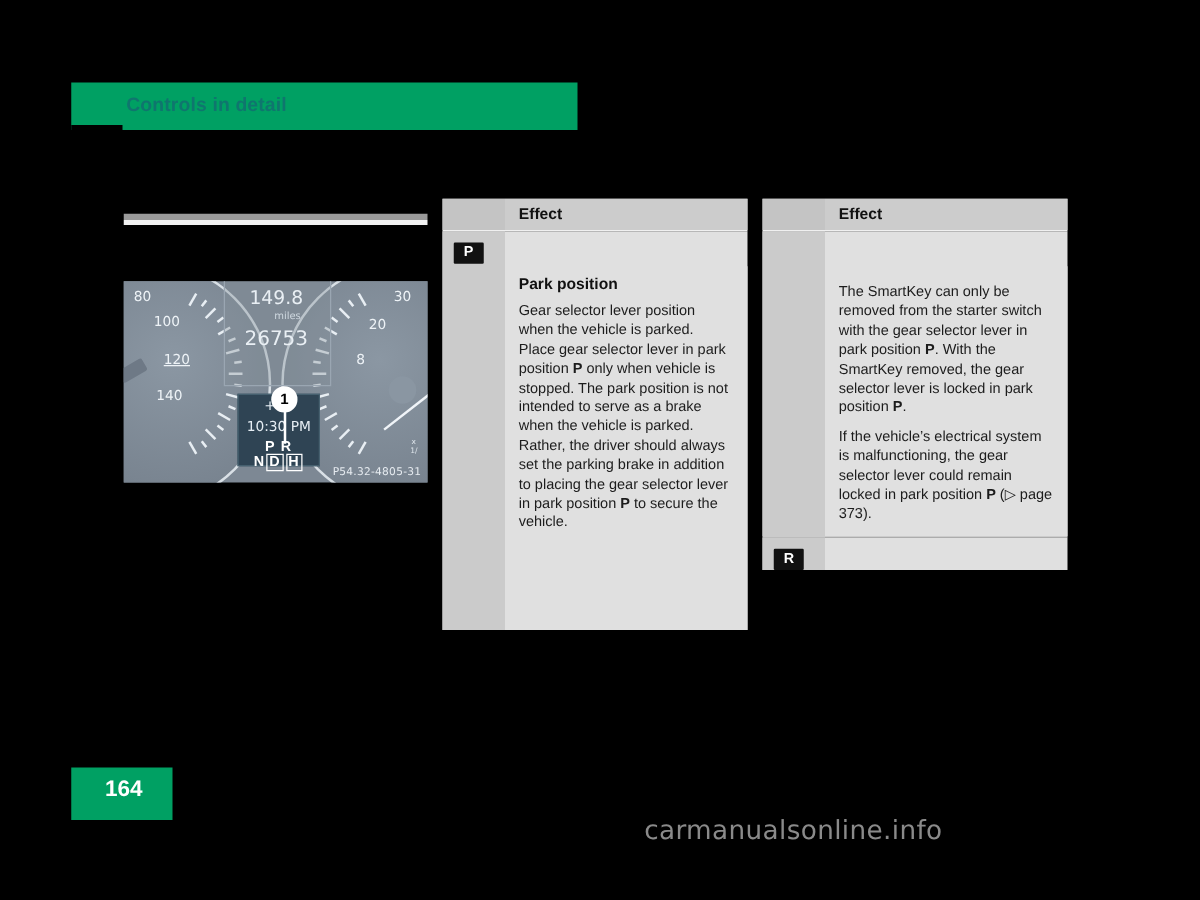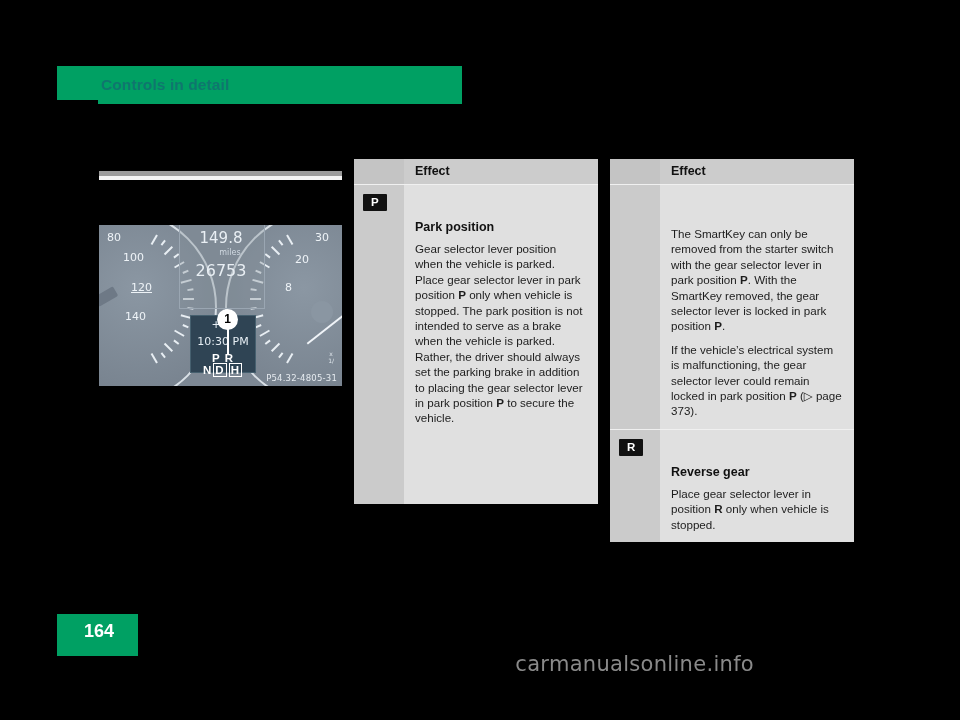--- a/index.html
+++ b/index.html
@@ -482,22 +482,18 @@
     <div class="tcell-body pad-bottom">
       <p class="para first">The SmartKey can only be removed from the starter switch with the gear selector lever in park position <b>P</b>. With the SmartKey removed, the gear selector lever is locked in park position <b>P</b>.</p>
       <p class="para">If the vehicle’s electrical system is malfunctioning, the gear selector lever could remain locked in park position <b>P</b> (▷ page 373).</p>
     </div>
   </div>
   <div class="hairline"></div>
   <div class="trow">
     <div class="tcell-label">
       <span class="gear-badge">R</span>
     </div>
-    <div class="tcell-body pad-bottom">
-      <div class="row-title">Reverse gear</div>
-      <p class="para first">Place gear selector lever in position <b>R</b> only when vehicle is stopped.</p>
-    </div>
   </div>
 </div>
 
 <div id="page-box"></div>
 <div id="page-number">164</div>
 <div id="watermark">carmanualsonline.info</div>
 
 </body></html>

